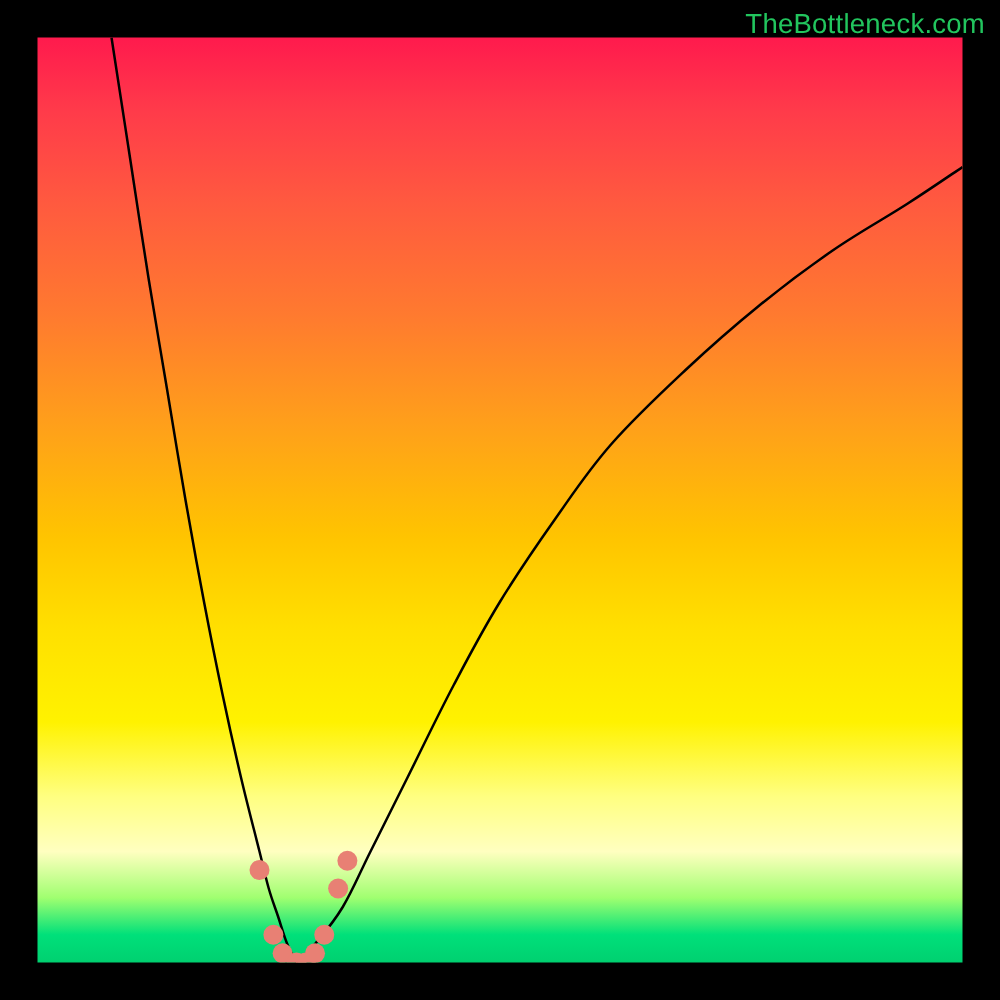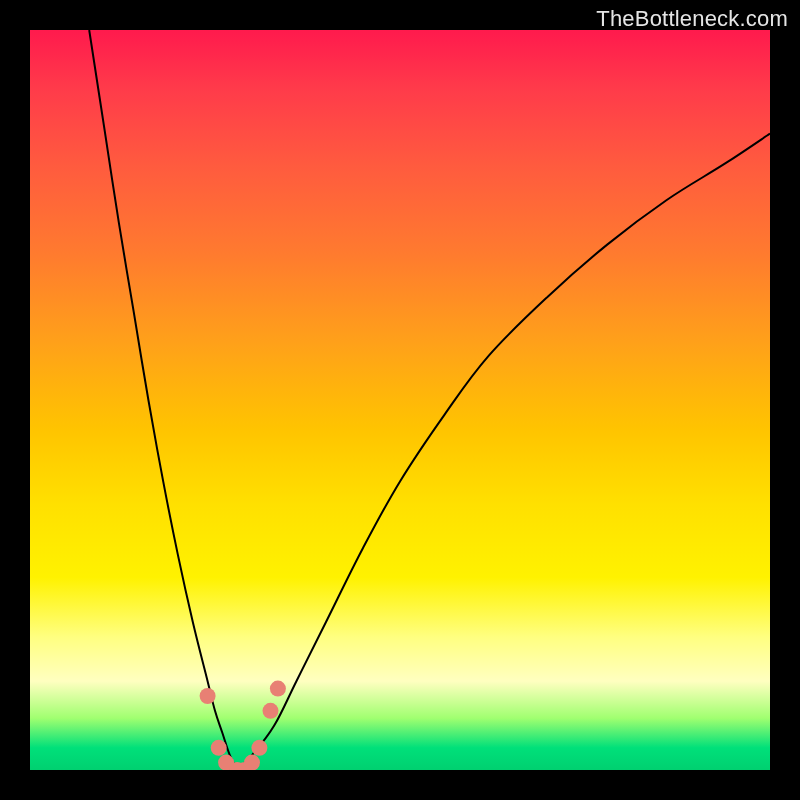--- a/index.html
+++ b/index.html
@@ -31,21 +31,21 @@
       #ffffc0 88%,
       #a0ff70 93%,
       #00e07a 97%,
       #00d070 100%
     );
   }
   .watermark {
     position: absolute;
     top: 6px;
     right: 12px;
-    color: #e5e5e5;
+    color: #22c55e;
     font-size: 22px;
     font-weight: 500;
     letter-spacing: 0.2px;
   }
   svg.plot {
     position: absolute;
     left: 0;
     top: 0;
     width: 740px;
     height: 740px;

